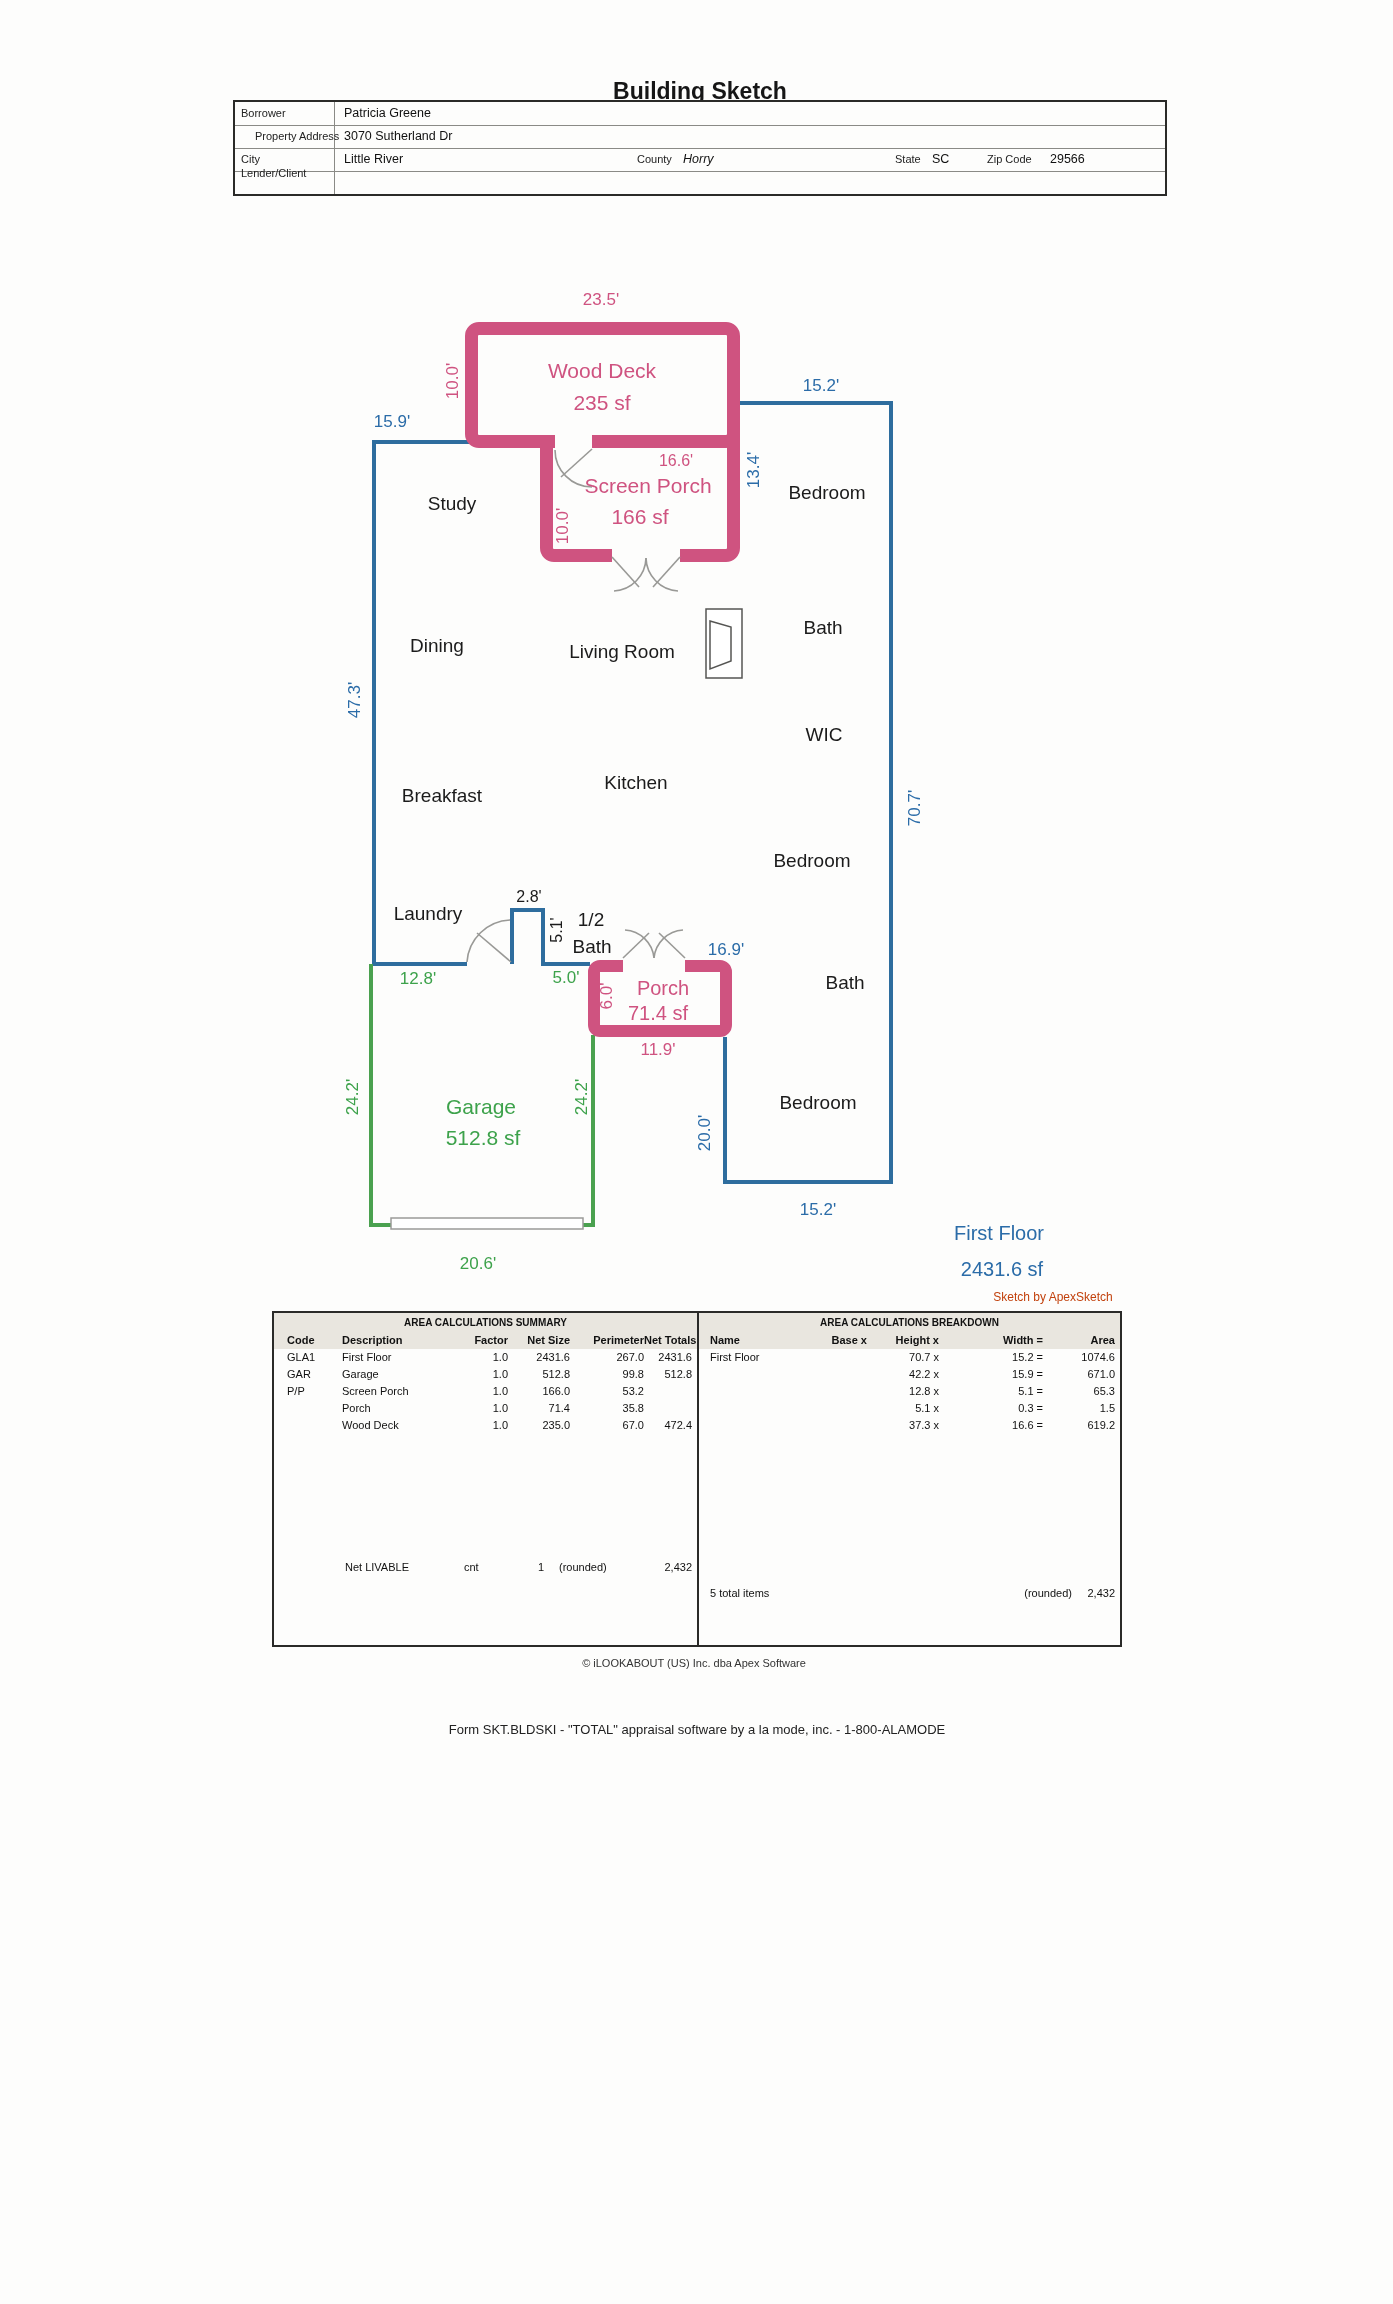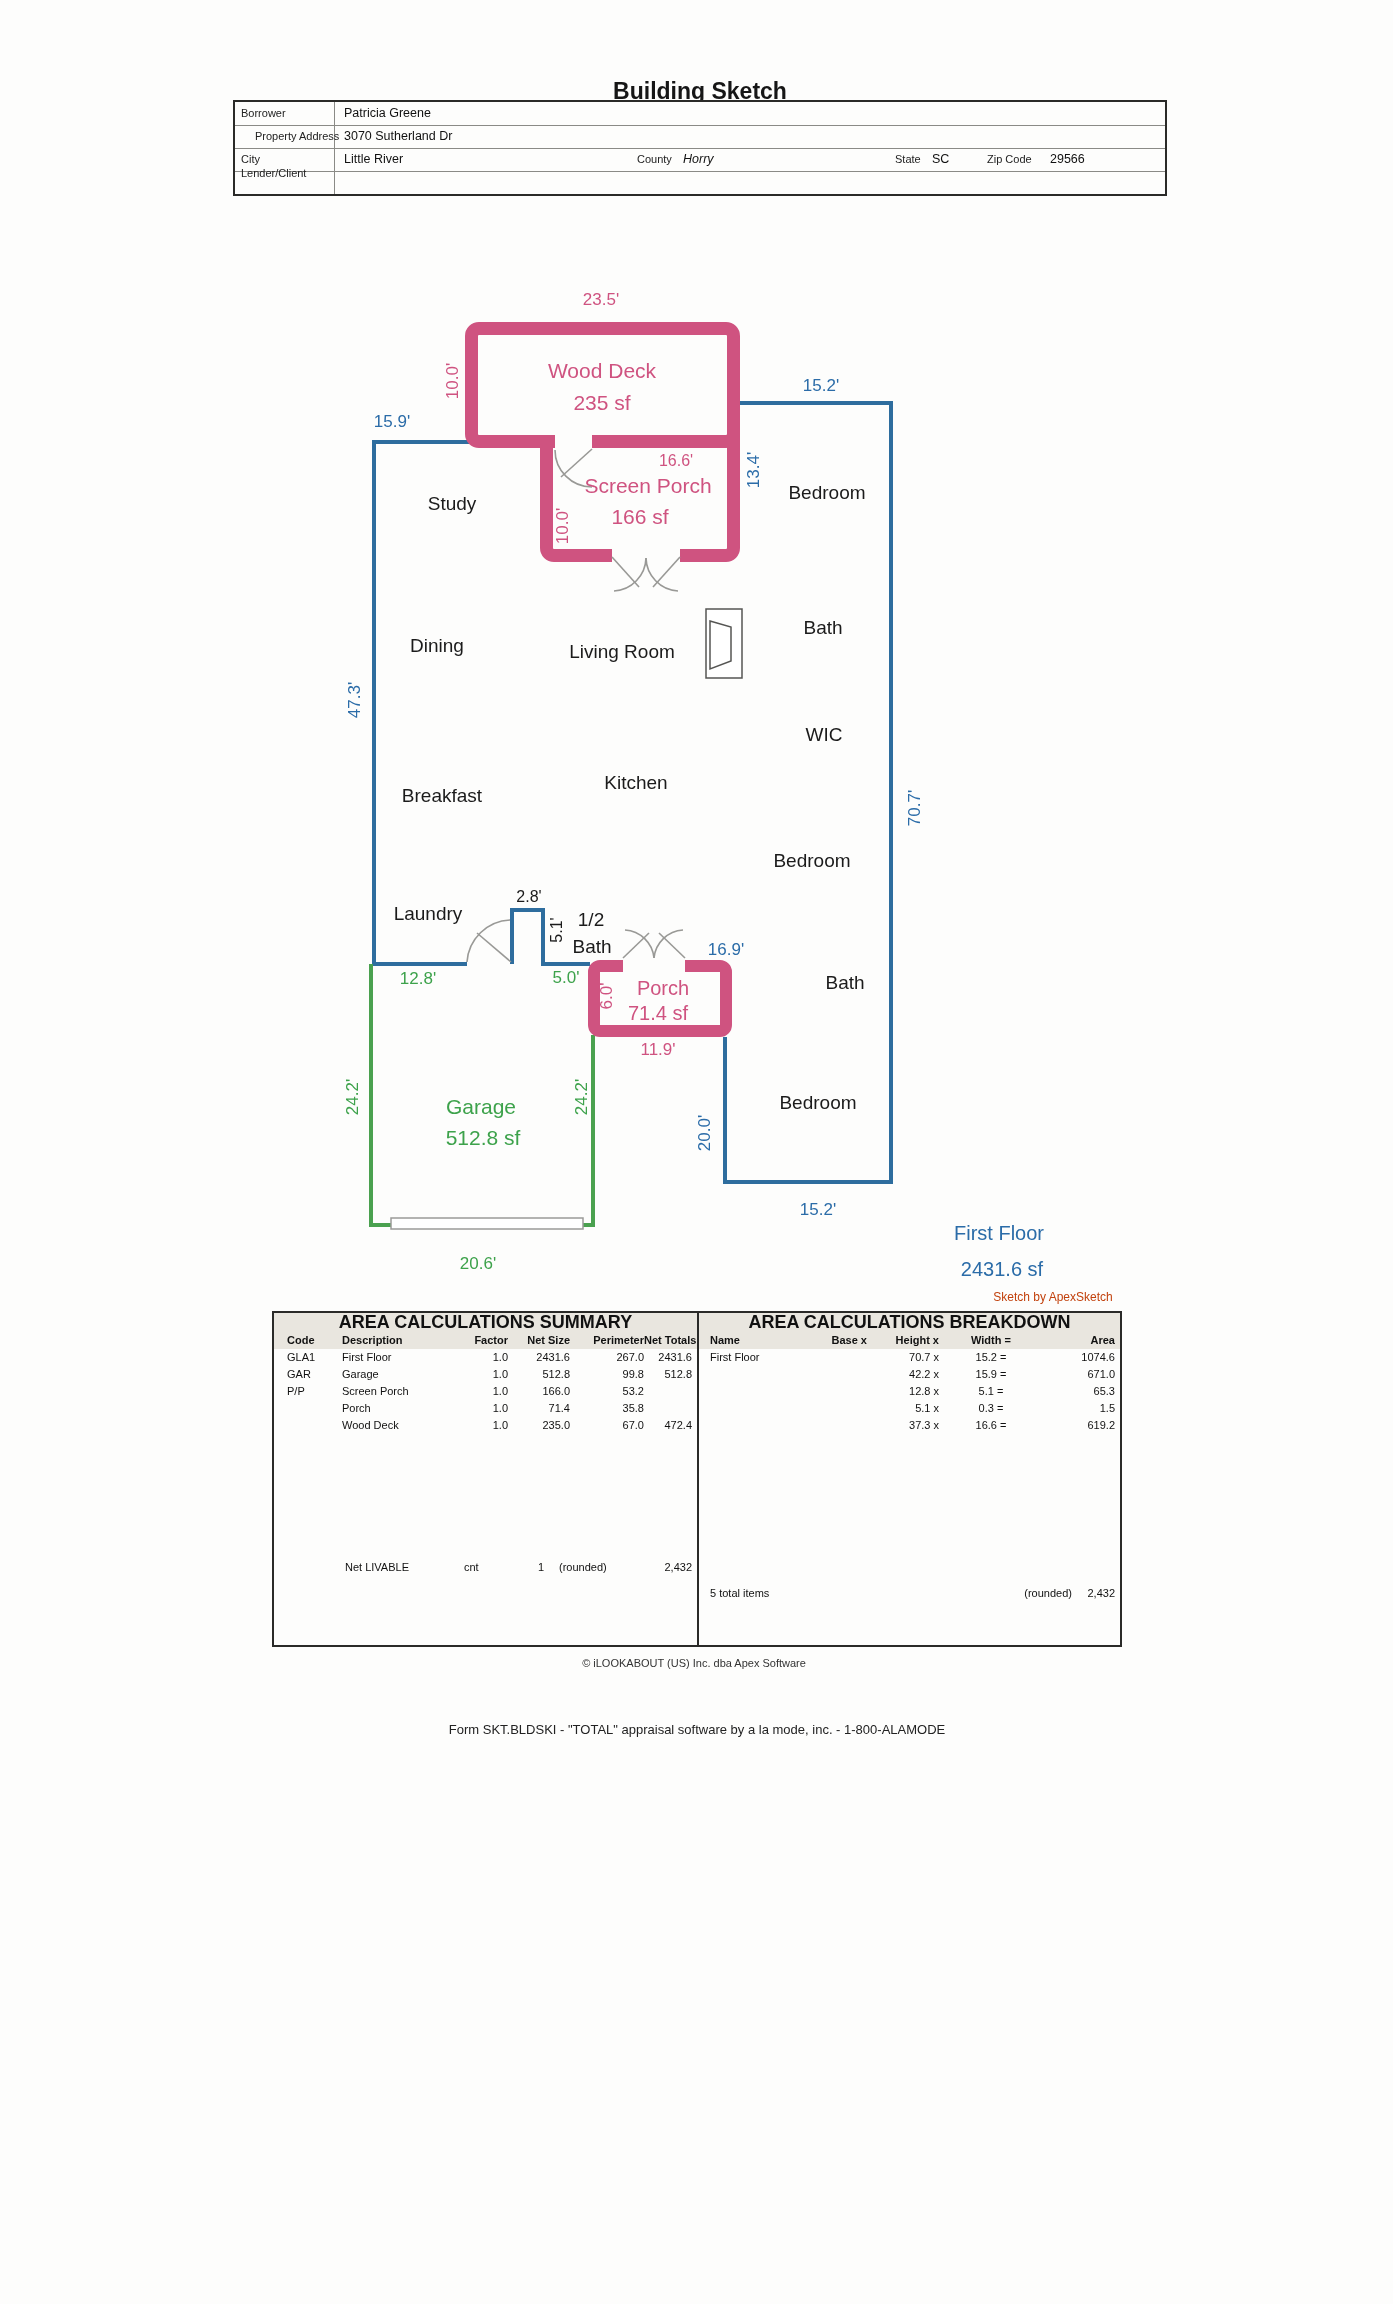--- a/index.html
+++ b/index.html
@@ -24,35 +24,35 @@
   .hlabel{position:absolute;font-size:11px;color:#222;top:5px;}
   .hval{position:absolute;font-size:12.5px;color:#111;top:4px;}
 
   .title{position:absolute;left:700px;top:78px;transform:translateX(-50%);
          font-size:23px;font-weight:bold;color:#161616;letter-spacing:0px;}
 
   
   .tbl{position:absolute;top:1311px;height:332px;border:2px solid #2a2a28;
        background:#fdfdfc;font-size:11px;color:#111;}
   .tbl-title{height:19px;line-height:19px;text-align:center;font-weight:bold;
-             font-size:18px;background:#e9e6df;}
+             font-size:10px;background:#e9e6df;}
   .trow{display:flex;height:17px;line-height:17px;}
   .thead{font-weight:bold;background:#e9e6df;}
   .cell{overflow:hidden;white-space:nowrap;}
   .ra{text-align:right;}
   .sum-c1{width:68px;padding-left:13px;box-sizing:border-box;}
   .sum-c2{width:118px;}
   .sum-c3{width:48px;}
   .sum-c4{width:62px;}
   .sum-c5{width:74px;}
   .sum-c6{flex:1;padding-right:5px;}
   .bk-c1{width:132px;padding-left:11px;box-sizing:border-box;}
   .bk-c2{width:36px;}
   .bk-c3{width:72px;}
-  .bk-c4{width:104px;text-align:center;}
+  .bk-c4{width:104px;}
   .bk-c5{flex:1;padding-right:5px;}
   .footline{position:absolute;height:15px;line-height:15px;font-size:11px;}
 
   .smallprint{position:absolute;transform:translateX(-50%);font-size:11px;color:#333;}
   .formfoot{position:absolute;transform:translateX(-50%);font-size:13px;color:#222;}
 </style>
 </head>
 <body>
 
 <div class="page">

